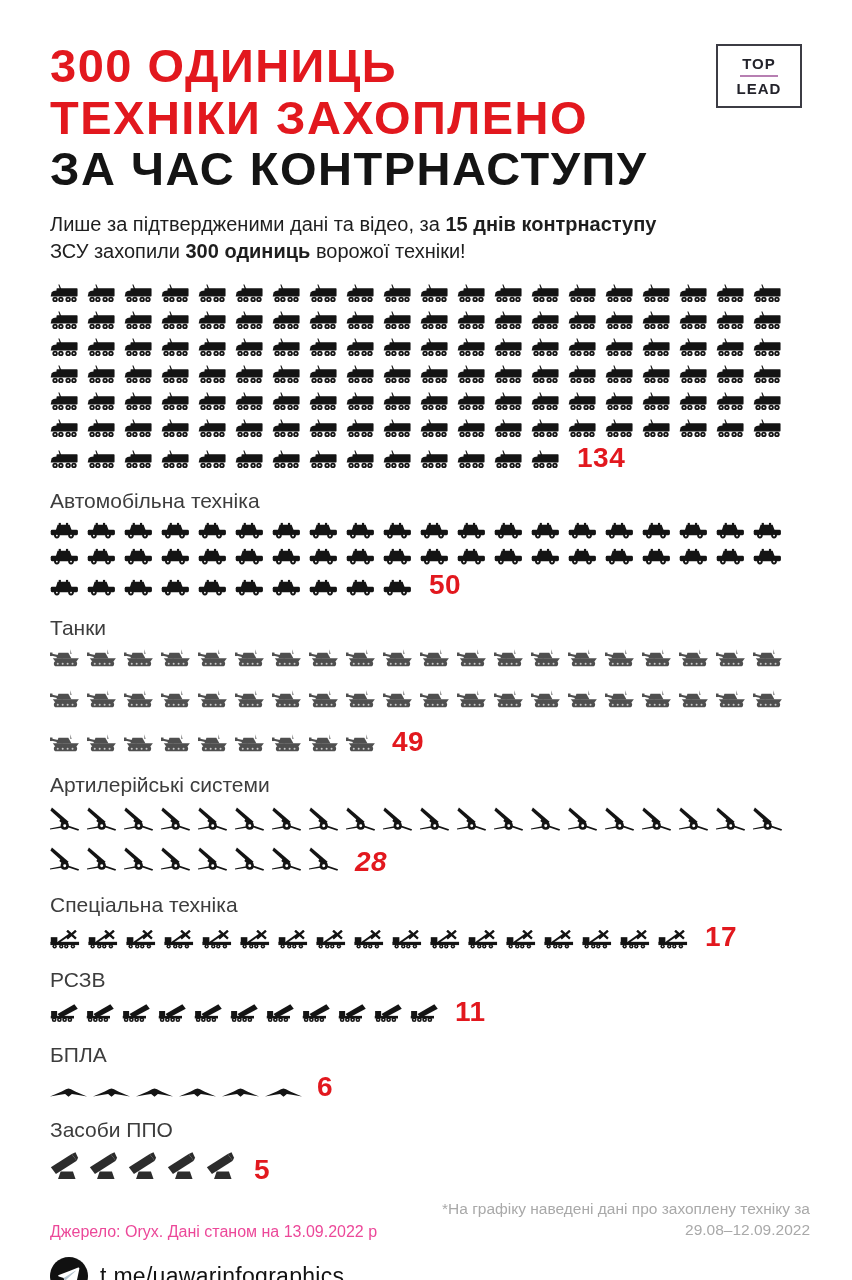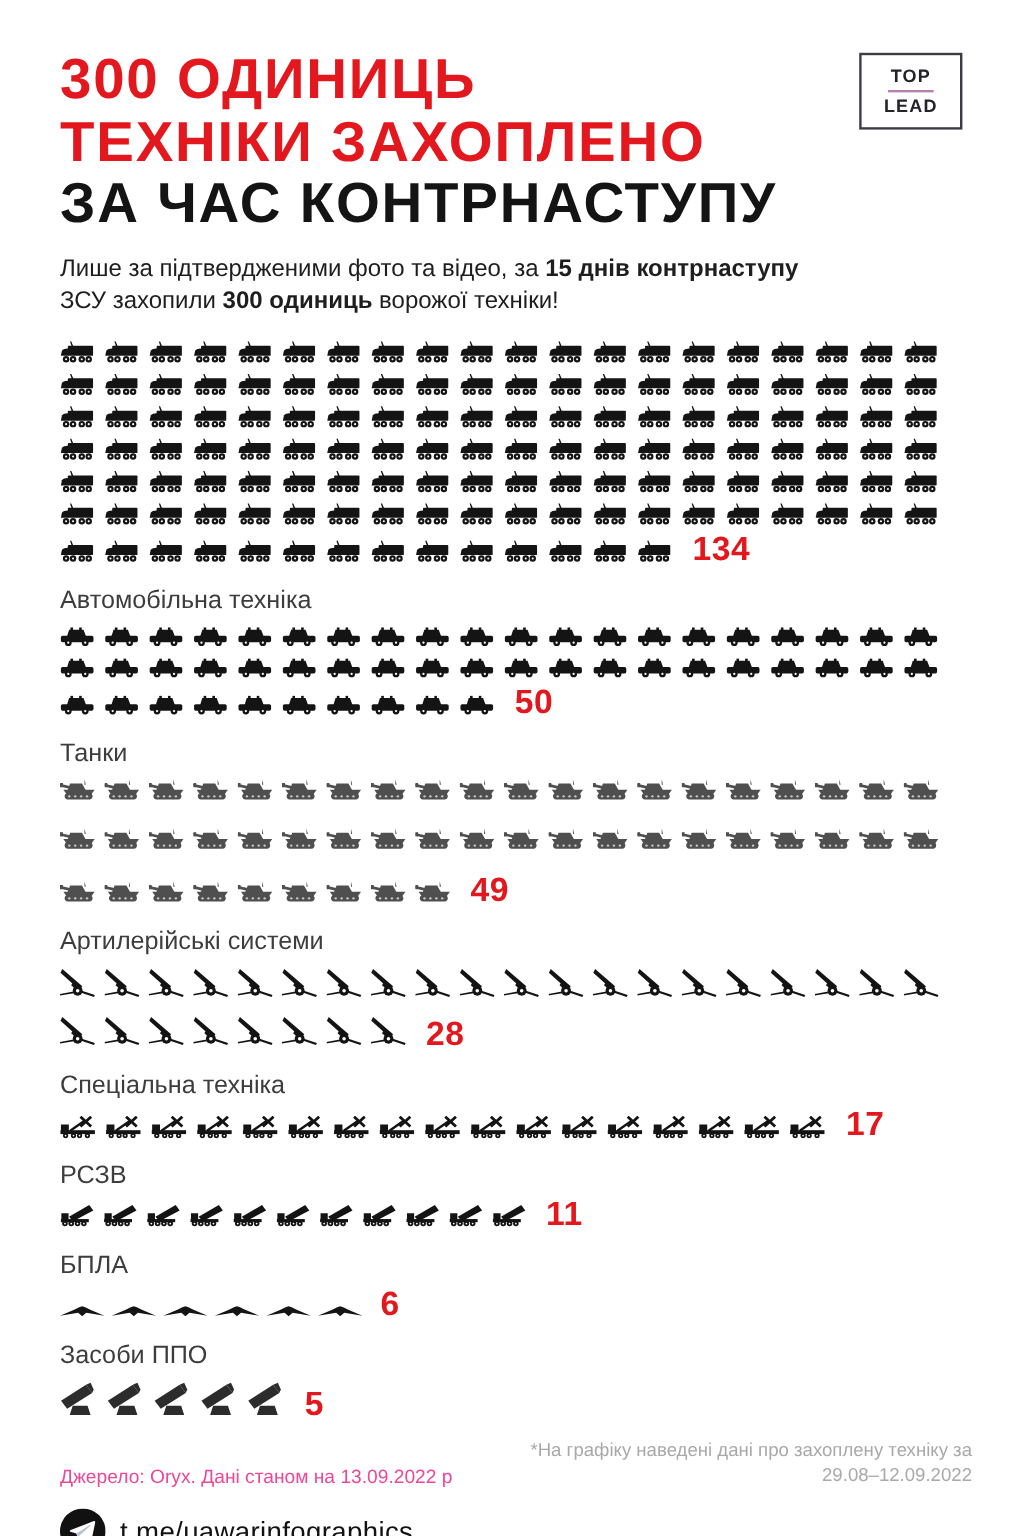--- a/index.html
+++ b/index.html
@@ -34,21 +34,21 @@
   .section-label { font-size:21px; line-height:1.2; color:#3d3d3d; margin-bottom:8px; }
   .icon-grid { display:flex; flex-wrap:wrap; align-items:flex-end; }
   .icon { display:block; color:#141414; flex:0 0 auto; }
   .count {
     color:var(--accent); font-weight:700; font-size:28px; line-height:0.85;
     letter-spacing:0.5px; margin-left:9px;
   }
   .grid-bbm       { gap:7px 8px; }  .grid-bbm .icon       { width:29px; height:20px; }
   .grid-car       { gap:7px 8px; }  .grid-car .icon       { width:29px; height:19px; }
   .grid-tank      { gap:20px 6px; }  .grid-tank .icon      { width:31px; height:21px; color:#4f4f4f; }
-  .grid-artillery { gap:11px 6px; } .grid-artillery .icon { width:31px; height:29px; }
+  .grid-artillery { gap:11px 6px;font-style:italic; } .grid-artillery .icon { width:31px; height:29px; }
   .grid-special   { gap:7px 7px; }  .grid-special .icon   { width:31px; height:19px; }
   .grid-mlrs      { gap:7px 6px; }  .grid-mlrs .icon      { width:30px; height:23px; }
   .grid-uav       { gap:7px 6px; }  .grid-uav .icon       { width:37px; height:11px; }
   .grid-aa        { gap:7px 5px; }  .grid-aa .icon        { width:34px; height:31px; color:#2c2c2c; }
   
   .footer { margin-top:4px; }
   .foot-row { display:flex; justify-content:space-between; align-items:flex-end; }
   .source { font-size:16px; color:#ec4899; }
   .note   { font-size:15.5px; color:#a9a9a9; text-align:right; max-width:370px; line-height:1.35; }
   .tg-row { display:flex; align-items:center; gap:12px; margin-top:16px; }
@@ -147,21 +147,21 @@
     <span class="sep"></span>
     <span class="t">LEAD</span>
   </div>
 
   <h1 class="title">
     <span class="red">300 ОДИНИЦЬ</span>
     <span class="red">ТЕХНІКИ ЗАХОПЛЕНО</span>
     <span class="black">ЗА ЧАС КОНТРНАСТУПУ</span>
   </h1>
 
-  <p class="subtitle"><span>Лише за підтвердженими фото та відео, за </span><b>15 днів контрнаступу</b><br><span>ЗСУ захопили </span><b>300 одиниць</b><span> ворожої техніки!</span></p>
+  <p class="subtitle"><span>Лише за підтвердженими дані та відео, за </span><b>15 днів контрнаступу</b><br><span>ЗСУ захопили </span><b>300 одиниць</b><span> ворожої техніки!</span></p>
 
   <div>
       <section class="section">
         <div class="icon-grid grid-bbm">
           <svg class="icon">
             <use href="#sym-bbm"></use>
           </svg>
           <svg class="icon">
             <use href="#sym-bbm"></use>
           </svg>

